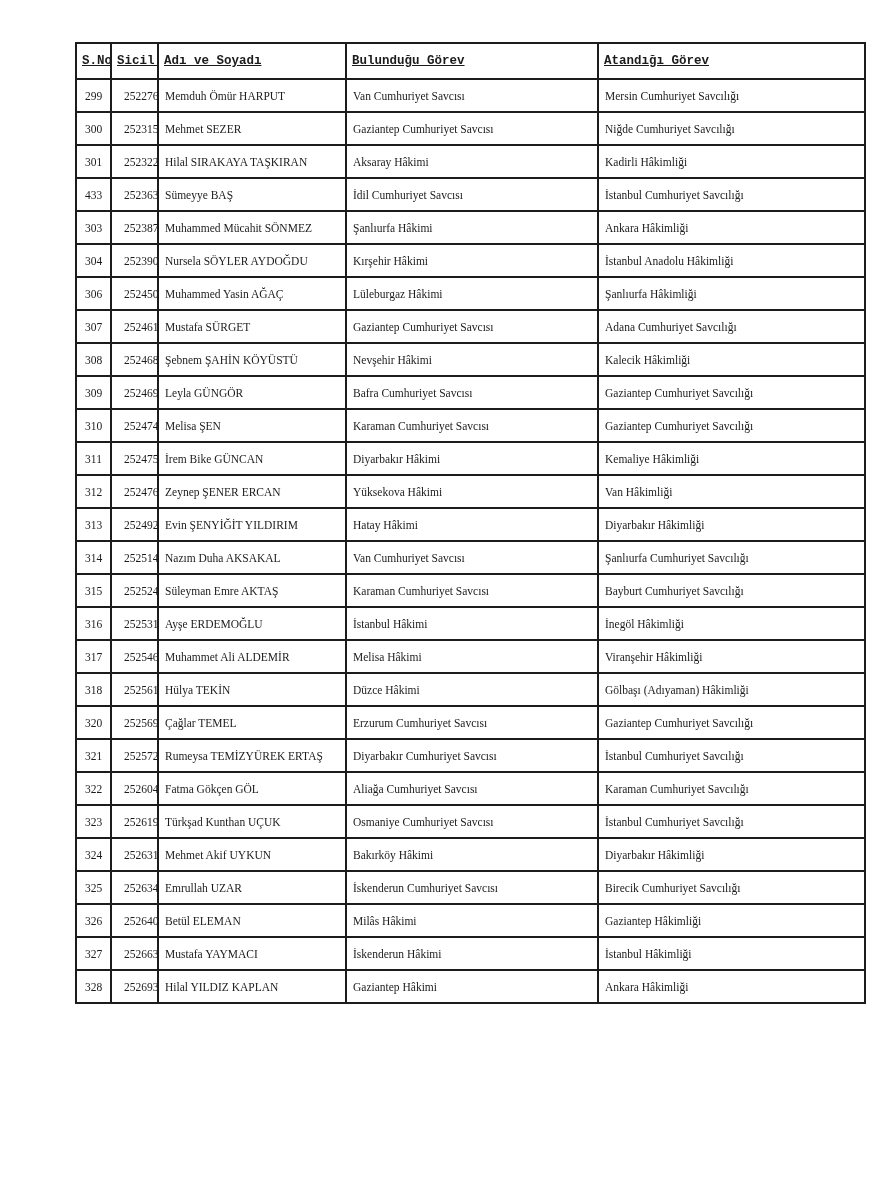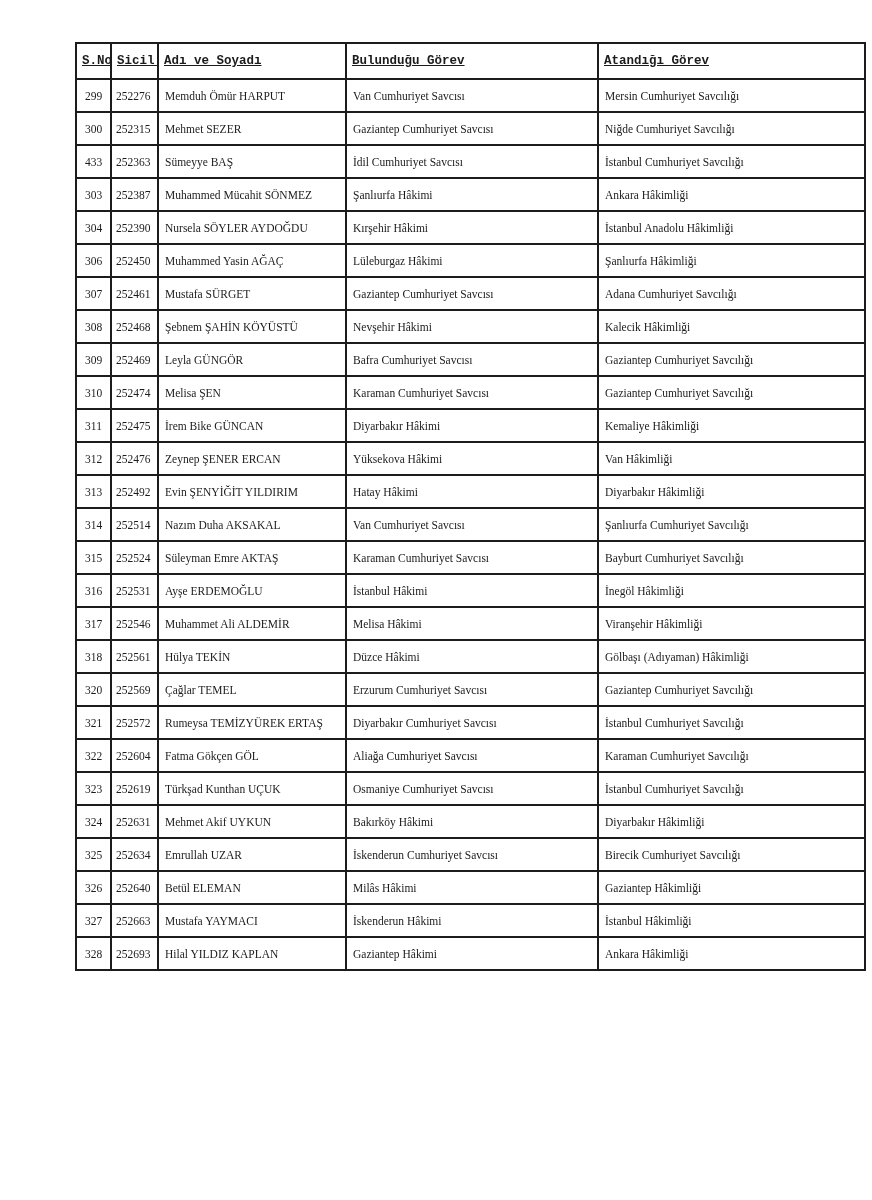--- a/index.html
+++ b/index.html
@@ -48,21 +48,21 @@
     font-weight: normal;
     padding: 0 0 0 6px;
     text-align: left;
   }
   table.assignments tbody td.col-sno {
     text-align: center;
     padding: 0;
     border-radius: 16px;
   }
   table.assignments tbody td.col-sicil {
-    padding: 0 0 0 4px;
+    padding: 0 0 0 12px;
   }
   .footer-label {
     position: absolute;
     top: 1170px;
     left: 0;
     width: 768px;
     text-align: center;
     font-family: "Liberation Sans", sans-serif;
     font-size: 11px;
     color: #3d4148;
@@ -100,20 +100,27 @@
           <td class="col-assigned">Mersin Cumhuriyet Savcılığı</td>
         </tr>
         <tr>
           <td class="col-sno">300</td>
           <td class="col-sicil">252315</td>
           <td class="col-name">Mehmet SEZER</td>
           <td class="col-current">Gaziantep Cumhuriyet Savcısı</td>
           <td class="col-assigned">Niğde Cumhuriyet Savcılığı</td>
         </tr>
         <tr>
+          <td class="col-sno">301</td>
+          <td class="col-sicil">252322</td>
+          <td class="col-name">Hilal SIRAKAYA TAŞKIRAN</td>
+          <td class="col-current">Aksaray Hâkimi</td>
+          <td class="col-assigned">Kadirli Hâkimliği</td>
+        </tr>
+        <tr>
           <td class="col-sno">433</td>
           <td class="col-sicil">252363</td>
           <td class="col-name">Sümeyye BAŞ</td>
           <td class="col-current">İdil Cumhuriyet Savcısı</td>
           <td class="col-assigned">İstanbul Cumhuriyet Savcılığı</td>
         </tr>
         <tr>
           <td class="col-sno">303</td>
           <td class="col-sicil">252387</td>
           <td class="col-name">Muhammed Mücahit SÖNMEZ</td>

